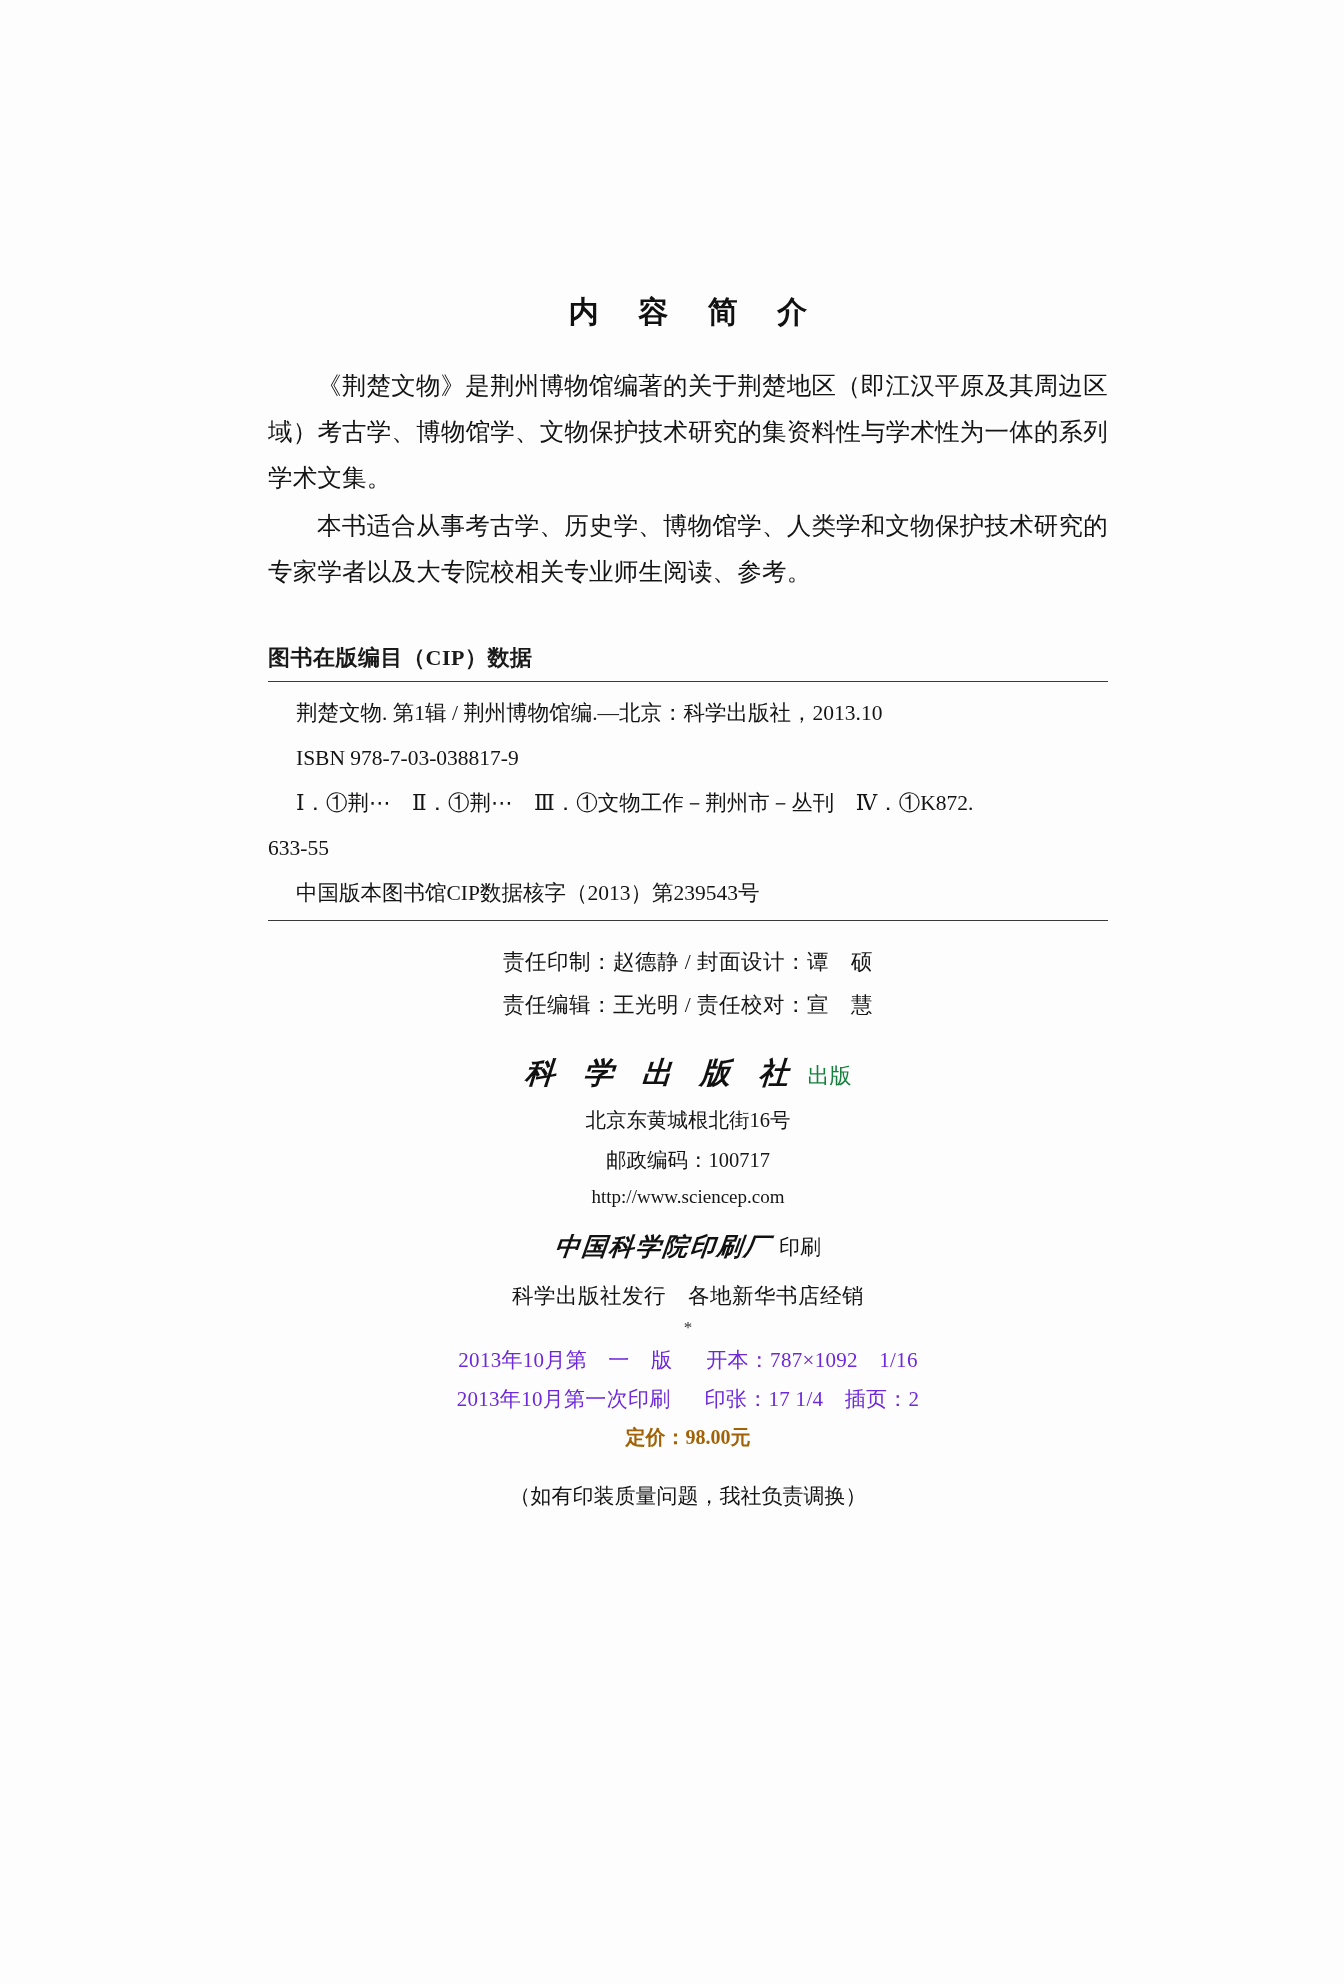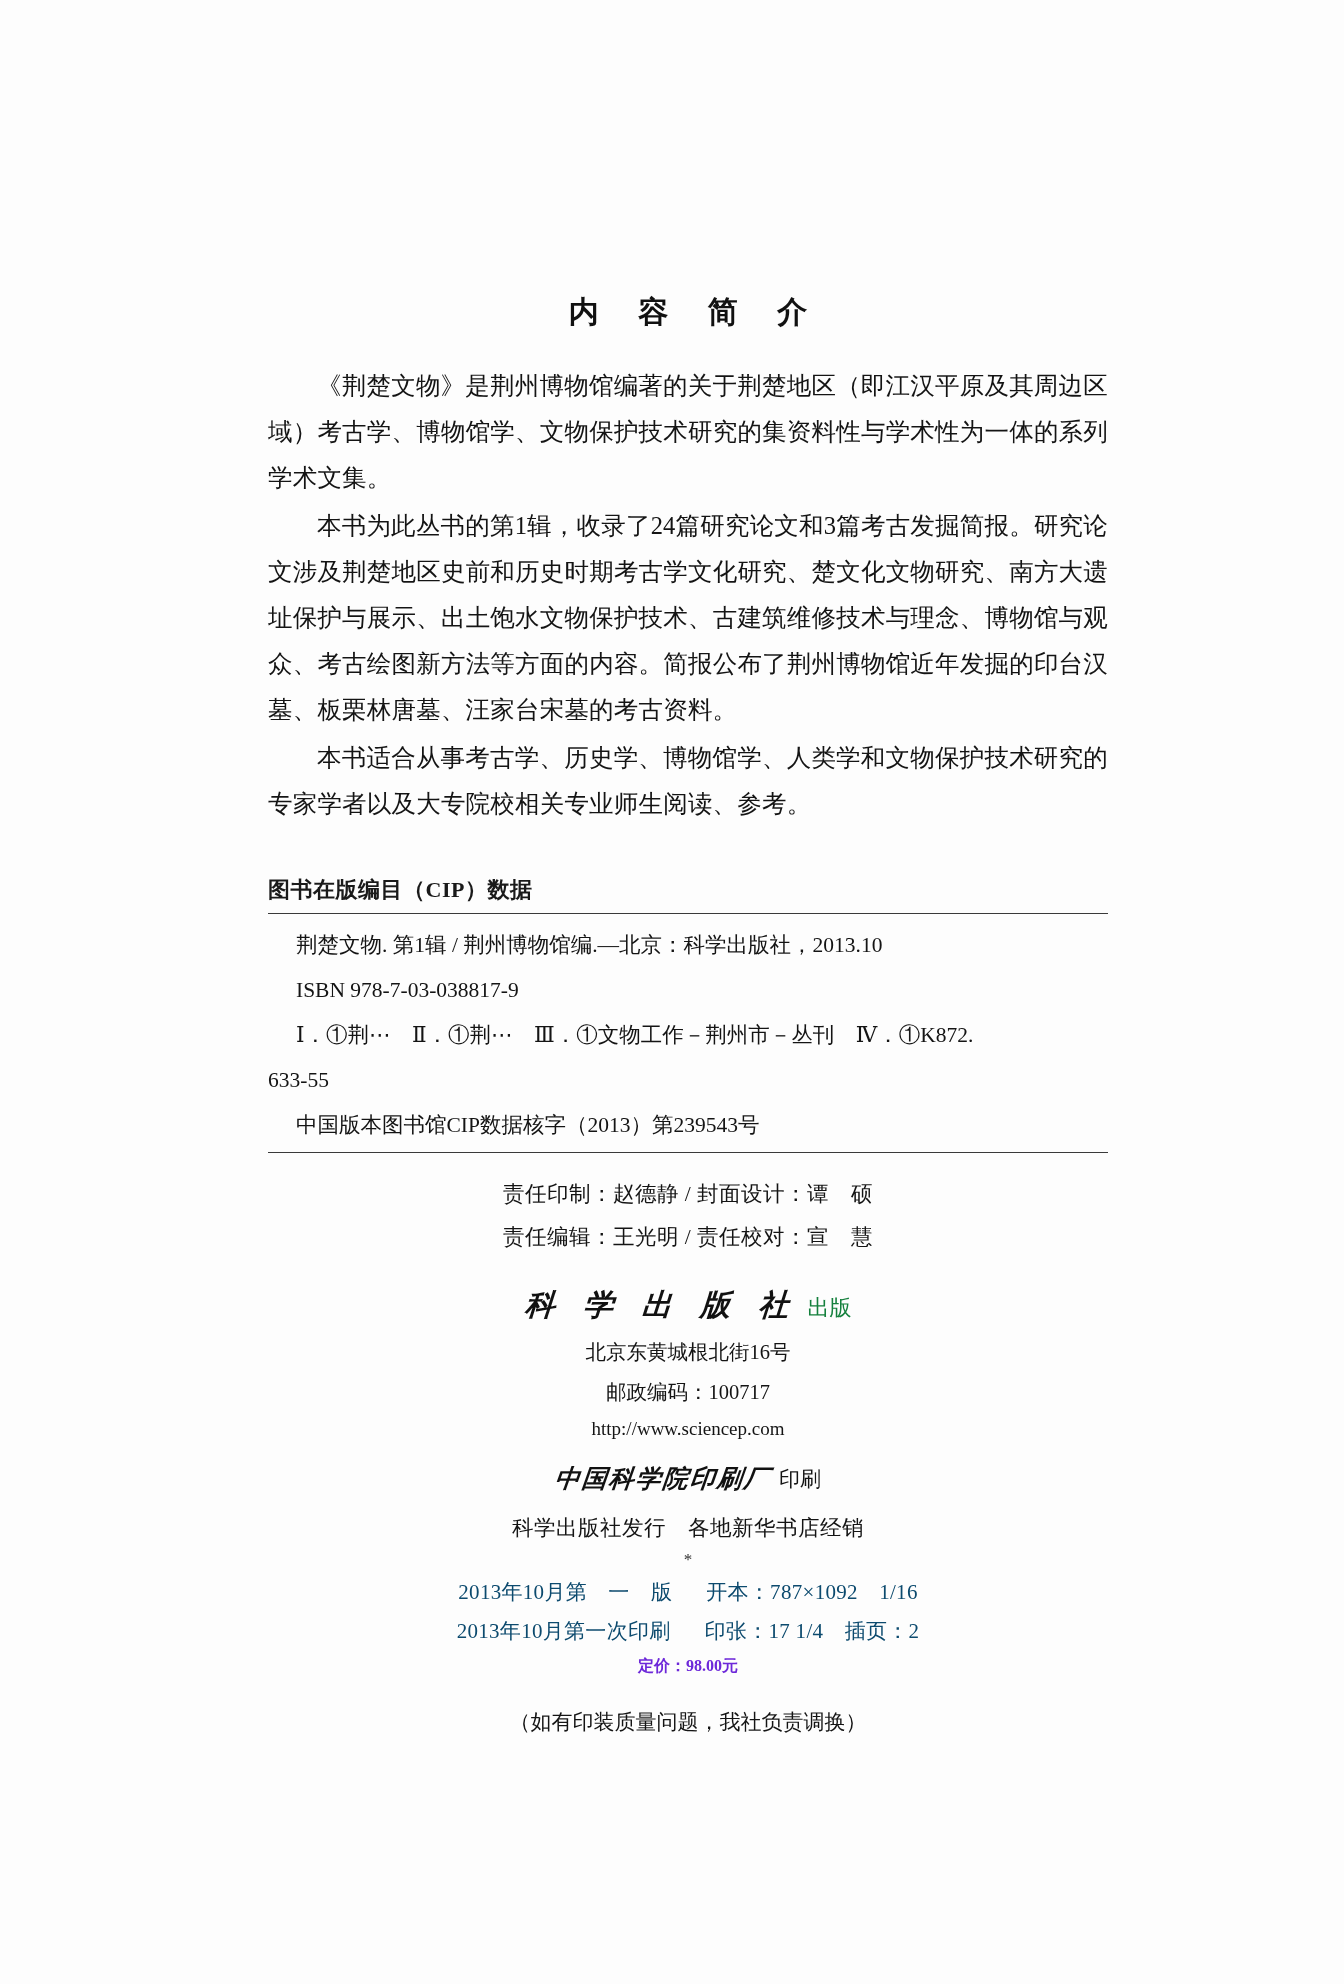--- a/index.html
+++ b/index.html
@@ -167,51 +167,50 @@
   }
 
   
   .specs {
     text-align: center;
     margin-top: 8px;
   }
   .specs .row {
     font-size: 21px;
     margin-bottom: 11px;
-    color: #0c4a6e;
+    color: #6d28d9;
     letter-spacing: 0.3px;
   }
   .specs .row .gap {
     display: inline-block;
     width: 34px;
   }
   .price {
-    font-size: 16px;
+    font-size: 20px;
     font-weight: bold;
     margin-top: 4px;
     margin-bottom: 31px;
-    color: #6d28d9;
+    color: #a16207;
   }
   .note {
     font-size: 21px;
     color: #141414;
     margin-top: 8px;
   }
 </style>
 </head>
 <body>
 
 <div class="page">
   <div class="content">
 
     <div class="section-title">内 容 简 介</div>
 
     <div class="intro">
       <p>《荆楚文物》是荆州博物馆编著的关于荆楚地区（即江汉平原及其周边区域）考古学、博物馆学、文物保护技术研究的集资料性与学术性为一体的系列学术文集。</p>
-      <p>本书为此丛书的第1辑，收录了24篇研究论文和3篇考古发掘简报。研究论文涉及荆楚地区史前和历史时期考古学文化研究、楚文化文物研究、南方大遗址保护与展示、出土饱水文物保护技术、古建筑维修技术与理念、博物馆与观众、考古绘图新方法等方面的内容。简报公布了荆州博物馆近年发掘的印台汉墓、板栗林唐墓、汪家台宋墓的考古资料。</p>
       <p>本书适合从事考古学、历史学、博物馆学、人类学和文物保护技术研究的专家学者以及大专院校相关专业师生阅读、参考。</p>
     </div>
 
     <div class="cip">
       <div class="cip-head">图书在版编目（CIP）数据</div>
       <hr class="rule">
       <div class="cip-body">
         <p class="indent">荆楚文物. 第1辑 / 荆州博物馆编.—北京：科学出版社，2013.10</p>
         <p class="indent">ISBN 978-7-03-038817-9</p>
         <p class="indent">Ⅰ．①荆⋯　Ⅱ．①荆⋯　Ⅲ．①文物工作－荆州市－丛刊　Ⅳ．①K872.</p>

